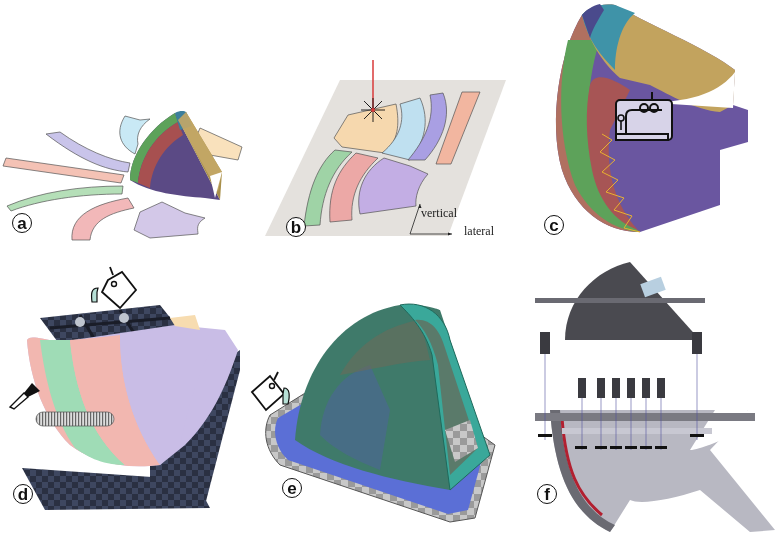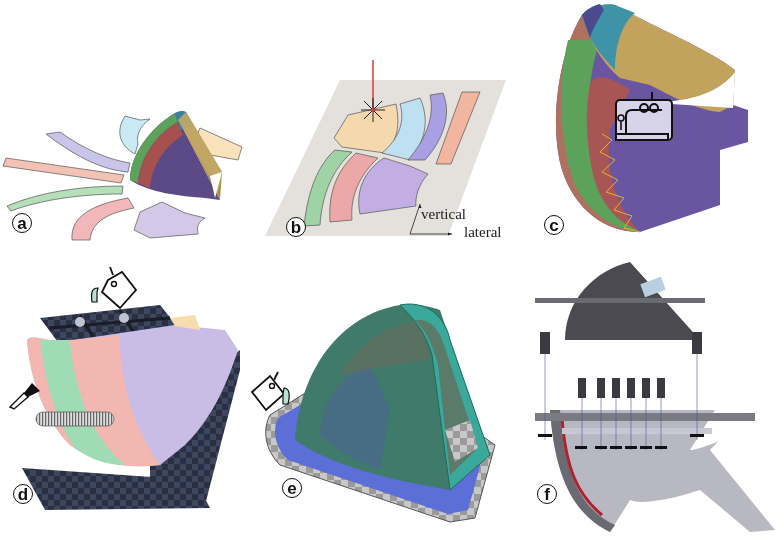--- a/index.html
+++ b/index.html
@@ -4,21 +4,21 @@
 <style>
   html, body { margin:0; padding:0; background:#ffffff; }
   body { width:777px; height:536px; position:relative; overflow:hidden; font-family:"Liberation Sans", sans-serif; }
   .panel { position:absolute; }
   .panel svg { position:absolute; left:0; top:0; overflow:visible; }
   .badge {
     position:absolute; width:20px; height:20px; border:1.6px solid #111; border-radius:50%;
     background:#fff; color:#111; font-family:"Liberation Sans", sans-serif; font-weight:bold;
     font-size:17px; line-height:19px; text-align:center; box-sizing:border-box;
   }
-  .axis-label { position:absolute; font-family:"Liberation Serif", serif; font-size:15px; color:#222; }
+  .axis-label { position:absolute; font-family:"Liberation Serif", serif; font-size:12px; color:#222; }
 </style>
 </head>
 <body>
 
 <div class="panel" style="left:0;top:80px;width:260px;height:170px;">
   <svg width="260" height="170">
 
     <path d="M46,54 L60,52 C85,70 110,80 130,83 L128,92 C105,90 80,80 46,54 Z" fill="#c9c4ea" stroke="#555" stroke-width="0.7"></path>
 
     <path d="M3,86 L6,78 L124,95 L121,103 Z" fill="#f4c2b5" stroke="#555" stroke-width="0.7"></path>

